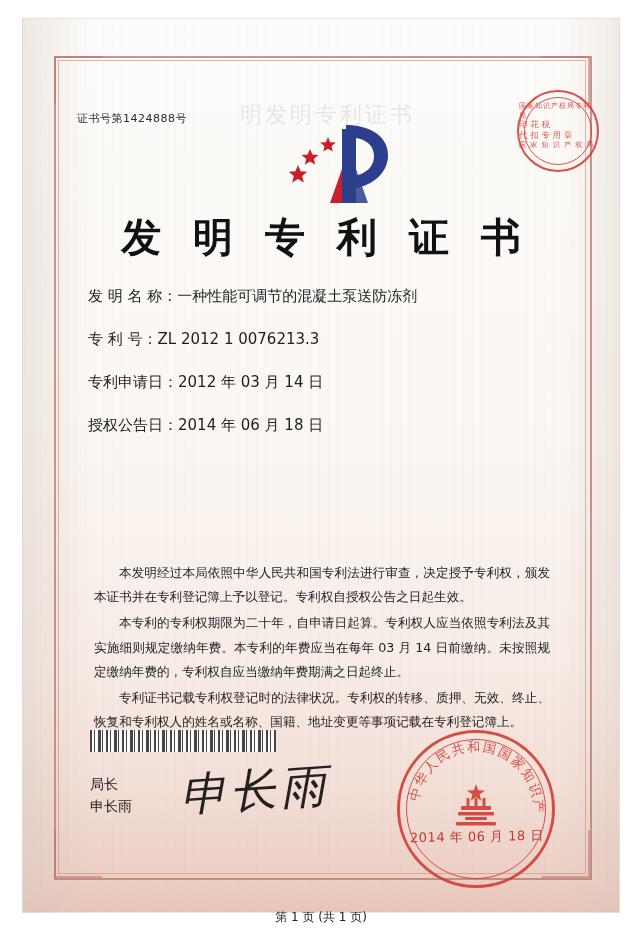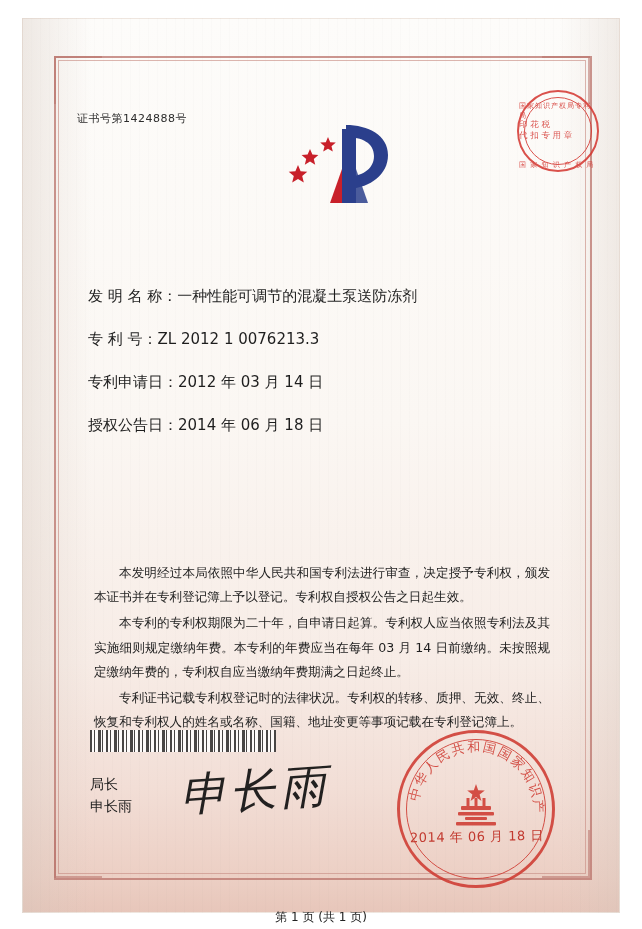--- a/index.html
+++ b/index.html
@@ -213,21 +213,21 @@
   .seal-small .arc-bot {
     position: absolute;
     left: 0; right: 0;
     text-align: left;
     font-size: 7px;
     color: #d4342e;
     letter-spacing: 1px;
     font-family: "DejaVu Sans", sans-serif;
   }
   .seal-small .arc-top { top: 9px; }
-  .seal-small .arc-bot { bottom: 0; }
+  .seal-small .arc-bot { bottom: 20px; }
 
   
   .seal-big {
     position: absolute;
     left: 375px; top: 712px;
     width: 152px; height: 152px;
     border-radius: 50%;
     border: 3px solid #cf3b32;
     opacity: 0.88;
   }
@@ -277,20 +277,21 @@
     <div class="shade-left"></div>
     <div class="shade-right"></div>
 
     <div class="frame-outer"></div>
     <div class="frame-inner"></div>
     <div class="corner tl"></div>
     <div class="corner tr"></div>
     <div class="corner bl"></div>
     <div class="corner br"></div>
 
+    <div class="ghost">明发明专利证书</div>
 
     <div class="cert-no">证书号第1424888号</div>
 
     <div class="logo">
       <svg width="118" height="96" viewBox="0 0 118 96">
 
         <g fill="#c8202a">
           <polygon points="14,52 16.6,58.2 23.3,58.7 18.2,63 19.8,69.5 14,66 8.2,69.5 9.8,63 4.7,58.7 11.4,58.2"></polygon>
           <polygon points="26,36 28.4,41.6 34.4,42 29.8,45.9 31.2,51.8 26,48.6 20.8,51.8 22.2,45.9 17.6,42 23.6,41.6"></polygon>
           <polygon points="44,24 46.2,29.2 51.8,29.6 47.5,33.2 48.8,38.6 44,35.7 39.2,38.6 40.5,33.2 36.2,29.6 41.8,29.2"></polygon>
@@ -307,20 +308,21 @@
     <div class="seal-small">
       <div class="ring"></div>
       <div class="arc-top">国家知识产权局专利局</div>
       <div class="mid">
         <div>印 花 税</div>
         <div>代 扣 专 用 章</div>
       </div>
       <div class="arc-bot">国 家 知 识 产 权 局</div>
     </div>
 
+    <div class="title">发 明 专 利 证 书</div>
 
     <div class="fields">
       <div class="field">
         <span class="lbl">发 明 名 称：</span><span class="val">一种性能可调节的混凝土泵送防冻剂</span>
       </div>
       <div class="field">
         <span class="lbl">专 利 号：</span><span class="val">ZL 2012 1 0076213.3</span>
       </div>
       <div class="field">
         <span class="lbl">专利申请日：</span><span class="val">2012 年 03 月 14 日</span>

